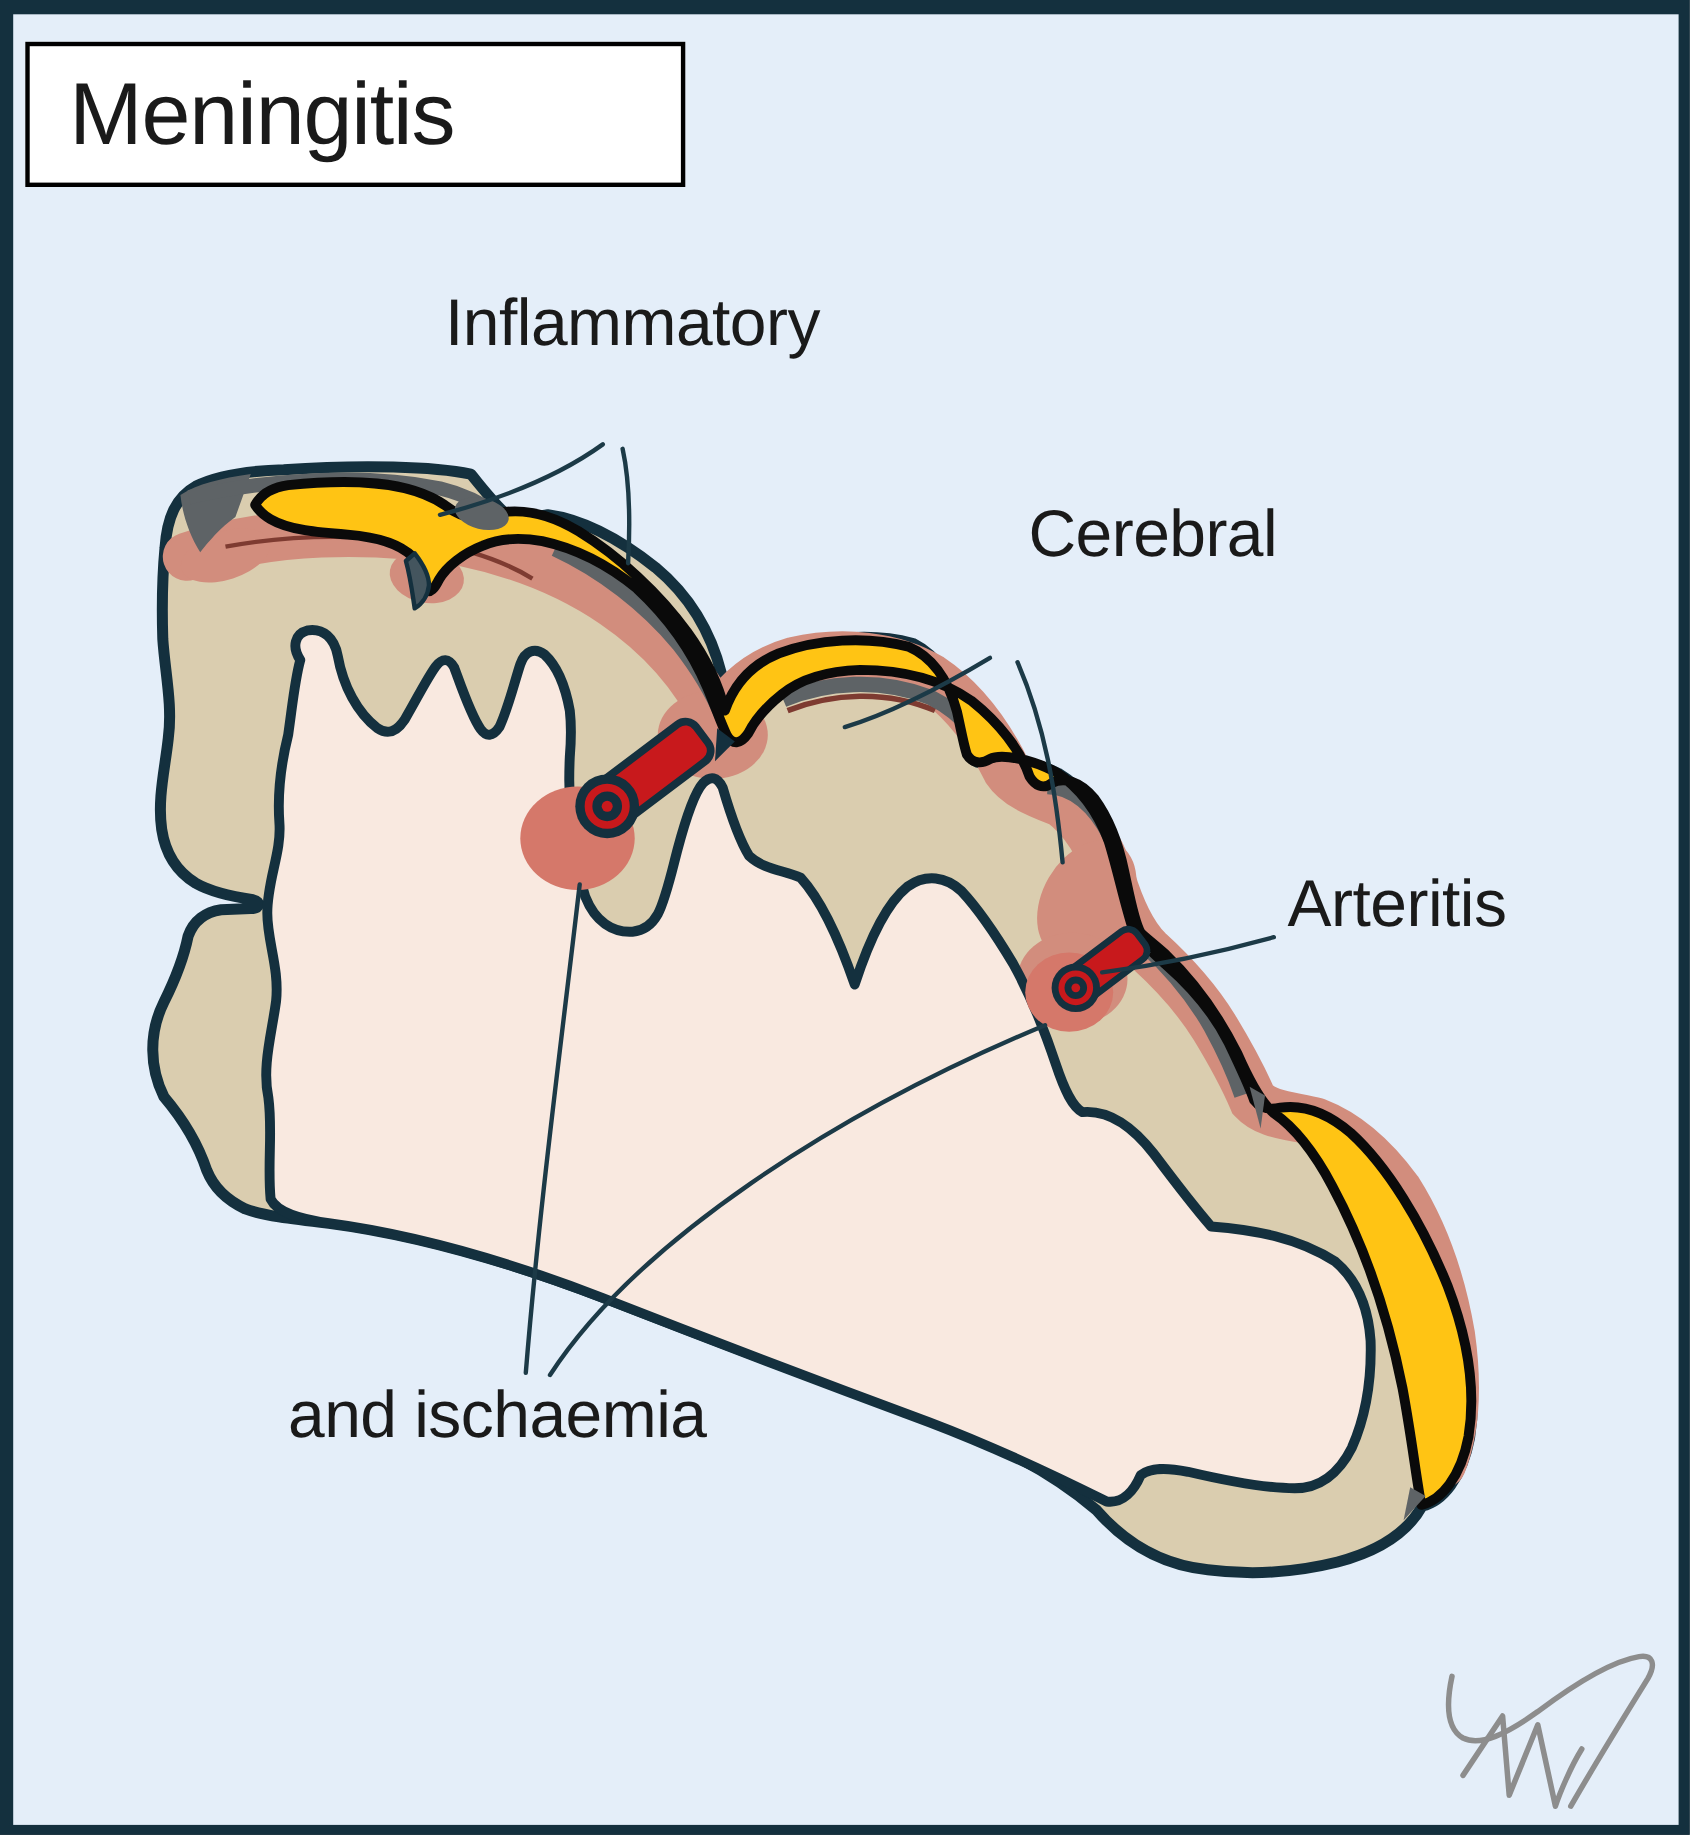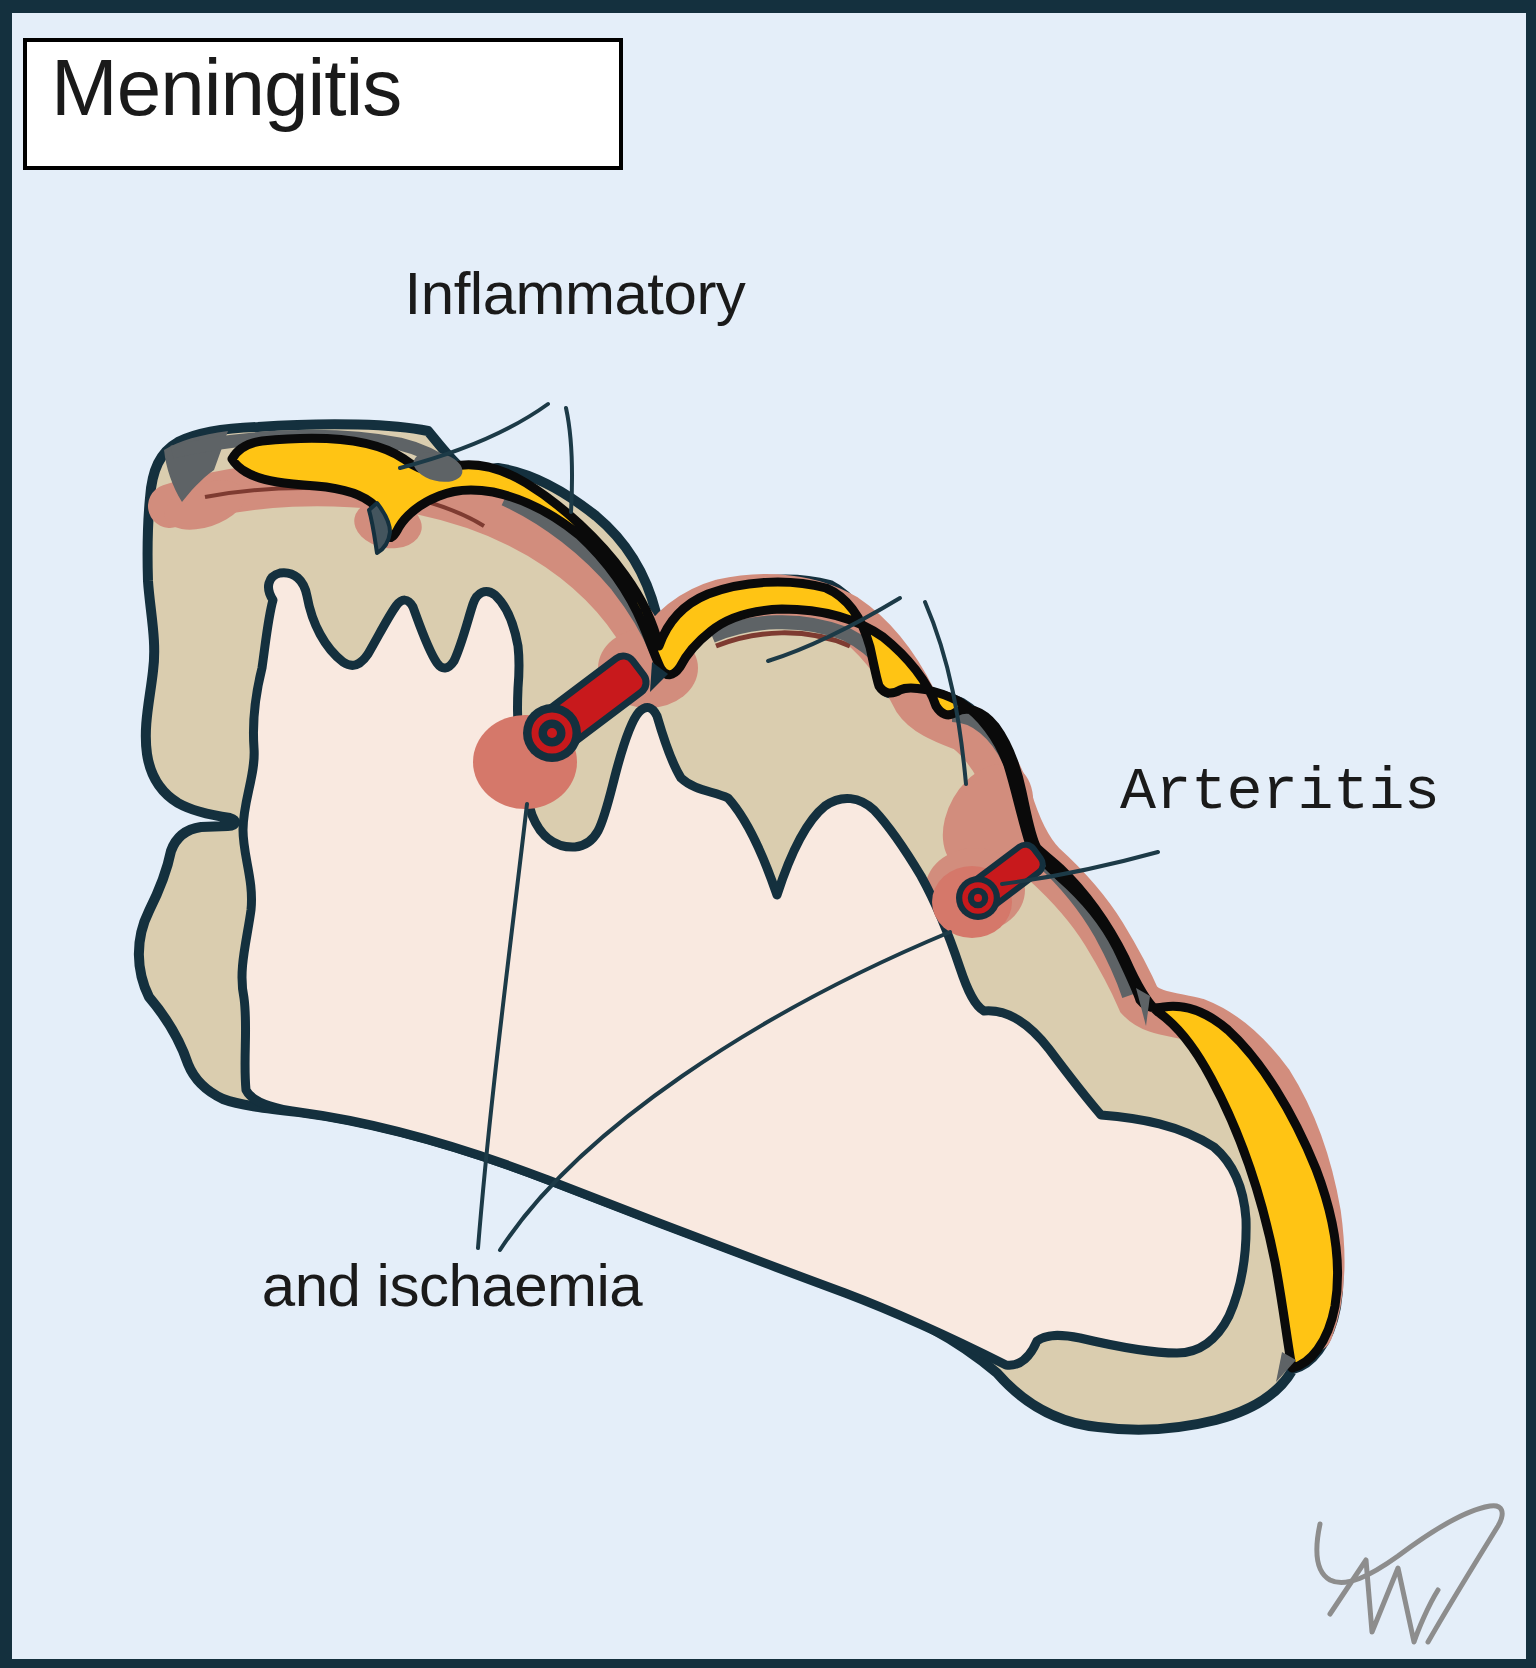--- a/index.html
+++ b/index.html
@@ -14,33 +14,33 @@
     position:absolute;
     left:12px;top:13px;right:10px;bottom:9px;
     background:var(--background,#E4EEF9);
   }
   svg.art{position:absolute;left:0;top:0;width:1536px;height:1668px;}
   .title-box{
     position:absolute;left:23px;top:38px;width:600px;height:132px;
     background:var(--title_box_bg,#fff);
     border:4px solid var(--title_box_border,#000);
     box-sizing:border-box;
-    display:flex;align-items:flex-start;
-    padding-left:24px;
+    display:flex;align-items:center;
+    padding-left:36px;
   }
   .title-box span{
     font-size:80px;color:var(--text,#1a1a1a);letter-spacing:-1px;
   }
   .lbl{
     position:absolute;text-align:center;color:var(--text,#1a1a1a);
     font-size:60px;line-height:79px;letter-spacing:-0.5px;white-space:nowrap;
   }
   .lbl-inflammatory{left:330px;top:254px;width:490px;}
   .lbl-cerebral{left:800px;top:445px;width:496px;}
-  .lbl-arteritis{left:1120px;top:753px;width:300px;font-family:Liberation Mono, monospace;}
+  .lbl-arteritis{left:1120px;top:782px;width:300px;}
   .lbl-ischaemia{left:175px;top:1246px;width:554px;}
 </style>
 </head>
 <body>
 
 <div class="page" style="--background: #E4EEF9; --frame: #14303E; --outline: #14303E; --tan: #DACDAF; --cream: #F9E9E0; --pink: #D28D7D; --ischaemia: #D5786A; --yellow: #FFC414; --yellow_outline: #0A0A0A; --gray: #5E6366; --maroon: #7E3B31; --artery_red: #C8191C; --leader: #1C3A47; --text: #1A1A1A; --signature: #8D8D8D; --title_box_bg: #FFFFFF; --title_box_border: #000000;">
   <div class="canvas"></div>
 
   <svg class="art" viewBox="0 0 1536 1668">
 
@@ -157,20 +157,21 @@
   </svg>
 
   <div class="title-box">
     <span>Meningitis</span>
   </div>
 
   <div class="lbl lbl-inflammatory">
     <div>Inflammatory</div>
   </div>
   <div class="lbl lbl-cerebral">
+    <div>Cerebral</div>
   </div>
   <div class="lbl lbl-arteritis">
     <div>Arteritis</div>
   </div>
   <div class="lbl lbl-ischaemia">
     <div>and ischaemia</div>
   </div>
 </div>
 
 </body></html>

